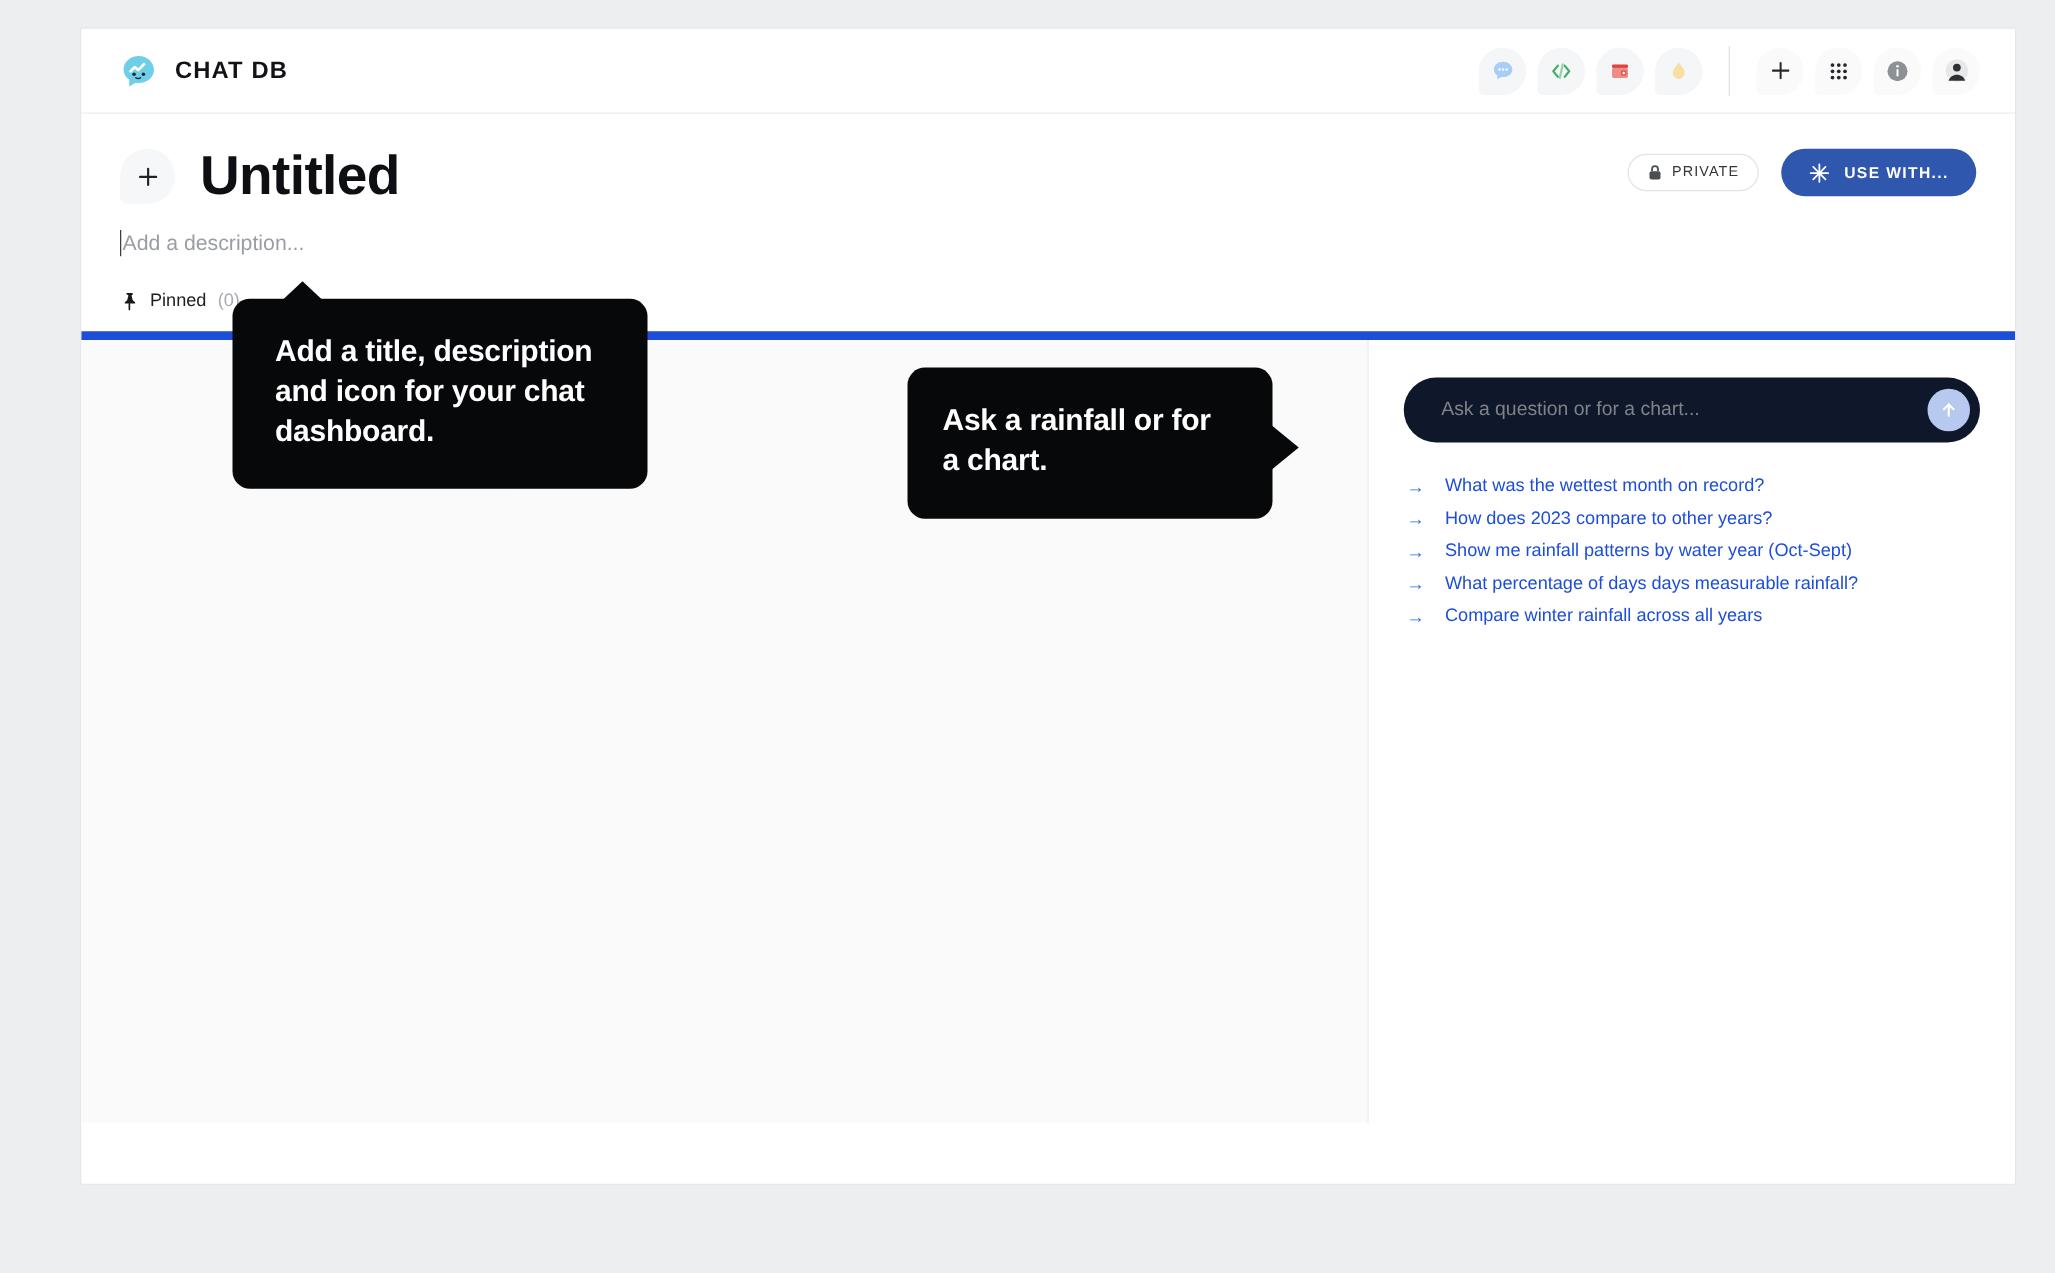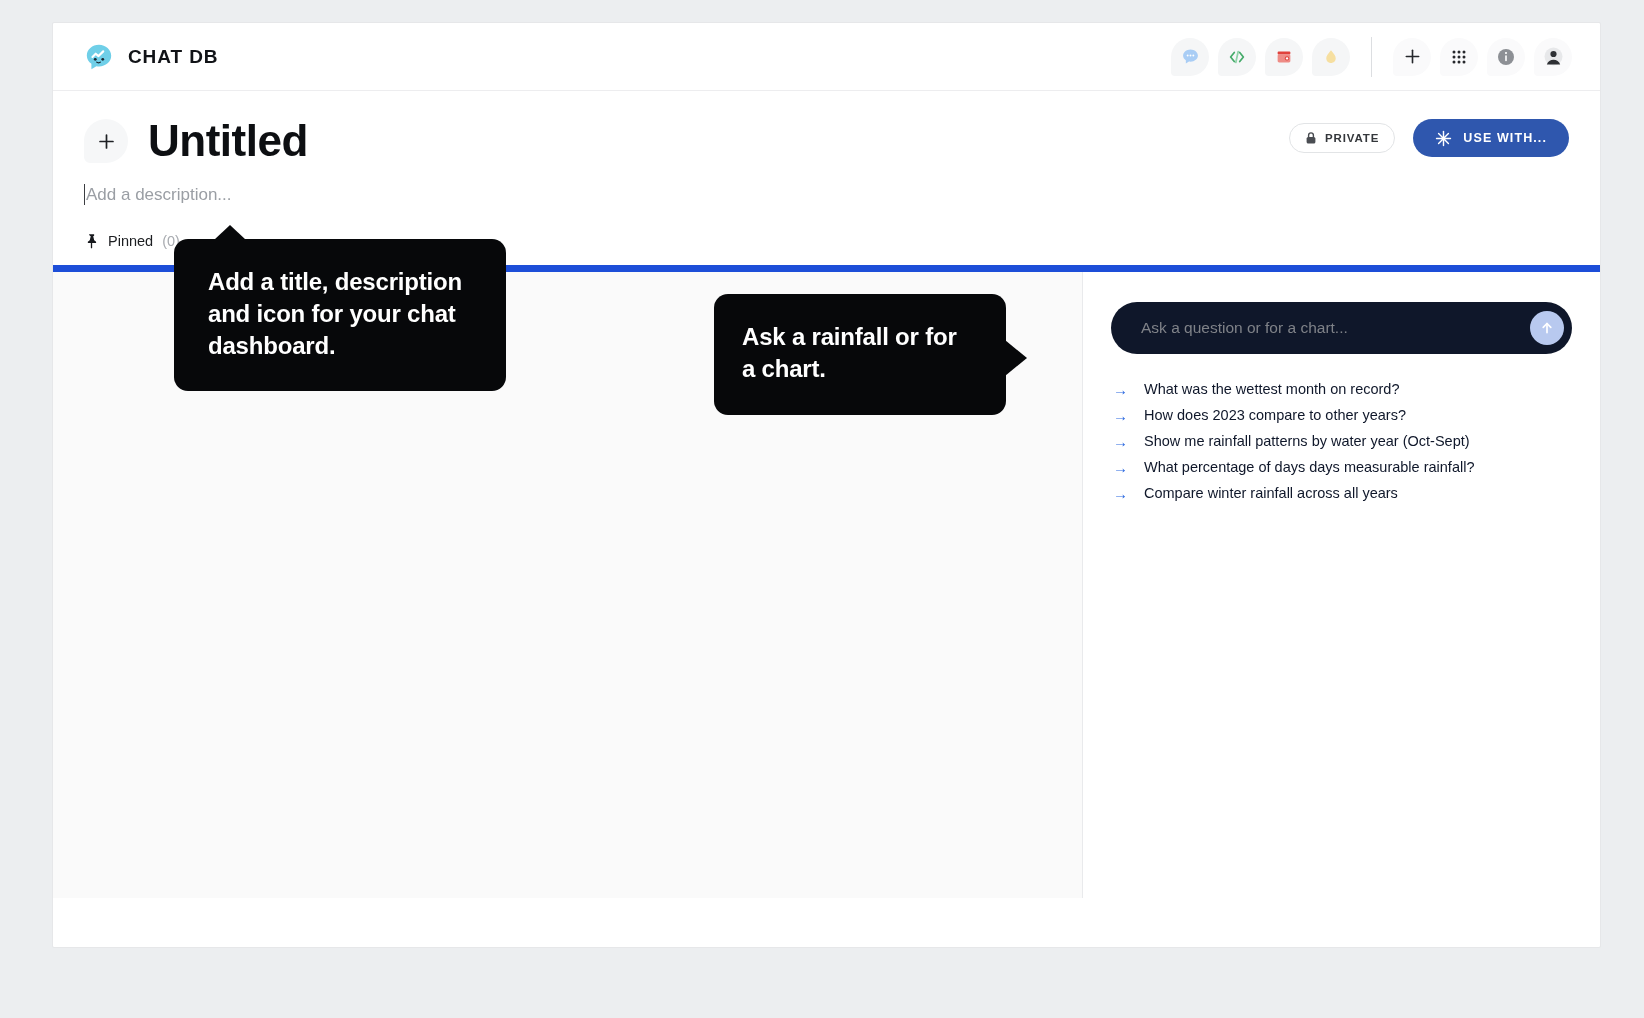--- a/index.html
+++ b/index.html
@@ -6,21 +6,21 @@
   html, body {
     width: 1644px;
     height: 1018px;
     background: #eceef0;
     font-family: "Liberation Sans", sans-serif;
     overflow: hidden;
   }
 
   .app-window {
     position: absolute;
-    left: 52px;
+    left: 64px;
     top: 22px;
     width: 1549px;
     height: 926px;
     background: #ffffff;
     border: 1px solid #e6e7e9;
     border-radius: 2px;
     overflow: hidden;
   }
 
   
@@ -113,21 +113,21 @@
     gap: 18px;
   }
   .private-pill {
     height: 30px;
     padding: 0 15px;
     border: 1px solid #e2e4e6;
     border-radius: 16px;
     background: #fff;
     display: flex; align-items: center; gap: 8px;
     font-size: 11.5px;
-    font-weight: bold;
+    font-weight: normal;
     letter-spacing: 0.9px;
     color: #34373b;
     cursor: pointer;
   }
   .use-with-btn {
     height: 38px;
     padding: 0 22px;
     background: #2f57ae;
     border-radius: 19px;
     display: flex; align-items: center; gap: 11px;
@@ -193,21 +193,21 @@
 
   .suggestions { margin-top: 22px; }
   .suggestion {
     display: flex;
     align-items: center;
     gap: 16px;
     padding: 5px 0 5px 2px;
     cursor: pointer;
   }
   .suggestion .arrow { color: #2d6ae0; font-size: 15px; line-height: 1; flex: 0 0 auto; }
-  .suggestion .stext { font-size: 14.5px; color: #0f172a; }
+  .suggestion .stext { font-size: 14.5px; color: #1d4ed8; }
 
   
   .tooltip {
     position: absolute;
     background: #07080a;
     color: #ffffff;
     border-radius: 14px;
     font-size: 24px;
     font-weight: bold;
     line-height: 1.33;

